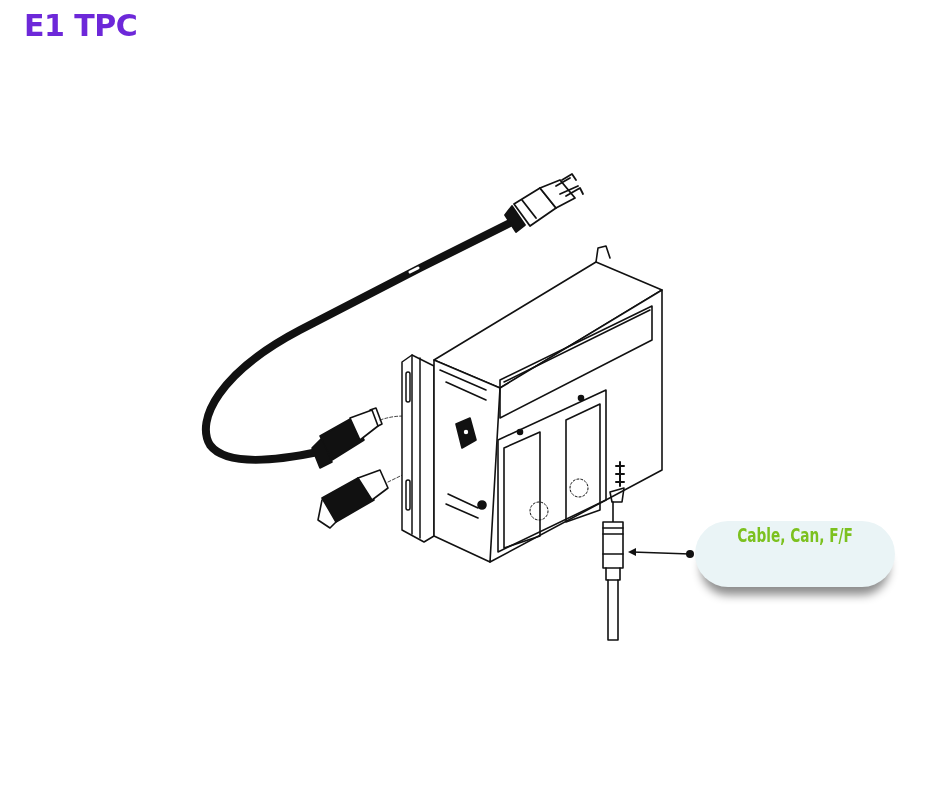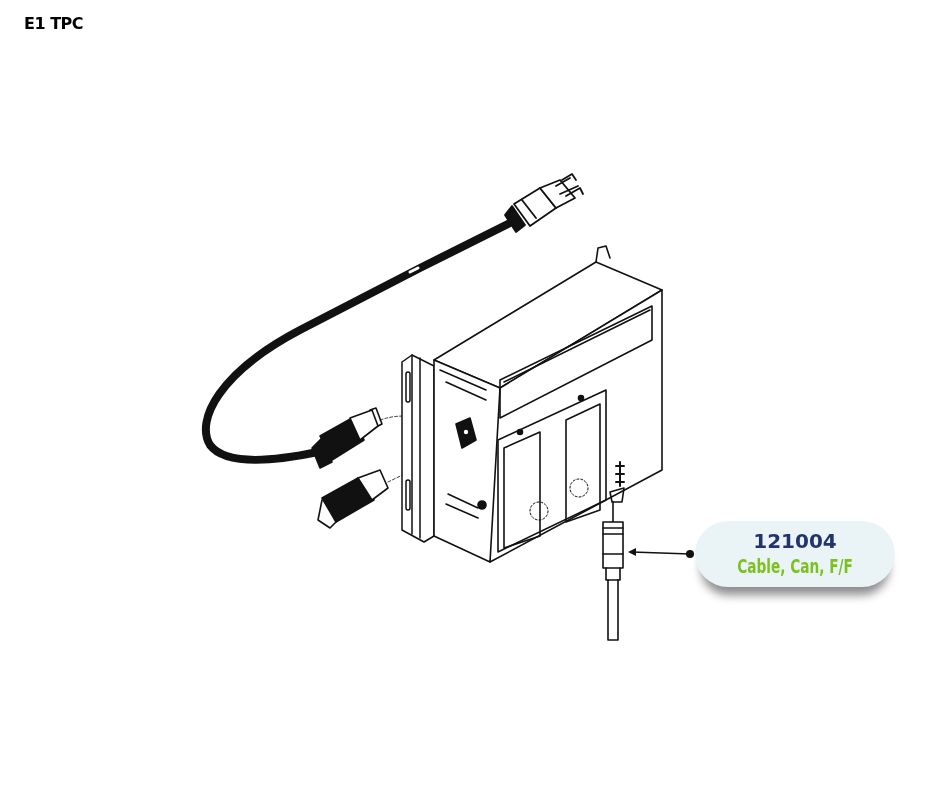--- a/index.html
+++ b/index.html
@@ -1,17 +1,17 @@
 <!DOCTYPE html>
 <html><head>
 <meta charset="utf-8">
 <style>
   html, body { margin: 0; padding: 0; background: #ffffff; }
   body { width: 940px; height: 788px; position: relative; overflow: hidden; font-family: "Liberation Sans", sans-serif; }
-  .title { position: absolute; left: 24px; top: 14px; font-size: 16px; font-weight: bold; color: #000000; font-family: "DejaVu Sans", sans-serif; letter-spacing: -0.5px; }
+  .title { position: absolute; left: 24px; top: 8px; font-size: 30px; font-weight: bold; color: #6d28d9; font-family: "DejaVu Sans", sans-serif; letter-spacing: -0.5px; }
   .drawing { position: absolute; left: 0; top: 0; width: 940px; height: 788px; }
   .callout { position: absolute; left: 695px; top: 521px; width: 200px; height: 66px; border-radius: 33px; background: #eaf4f6; box-shadow: 0 14px 10px -6px rgba(0,0,0,0.45); text-align: center; }
   .part-no { margin-top: 9px; font-size: 20px; font-weight: bold; color: #23336e; font-family: "DejaVu Sans", sans-serif; letter-spacing: 0px; line-height: 22px; }
   .part-desc { margin-top: 3px; font-size: 19px; font-weight: bold; color: #7cc11f; font-family: "DejaVu Sans", sans-serif; transform: scaleX(0.72); line-height: 22px; }
 </style>
 </head>
 <body>
 
 <div class="title">E1 TPC</div>
 
@@ -87,15 +87,14 @@
   </g>
 
   <g>
     <path d="M690,554 L632,552" stroke="#111" stroke-width="1.5"></path>
     <path d="M628,552 L636,548 L636,556 Z" fill="#111" stroke="none"></path>
     <circle cx="690" cy="554" r="4" fill="#111" stroke="none"></circle>
   </g>
 </svg>
 
 <div class="callout">
-  <div class="part-no">121004</div>
   <div class="part-desc">Cable, Can, F/F</div>
 </div>
 
 </body></html>

